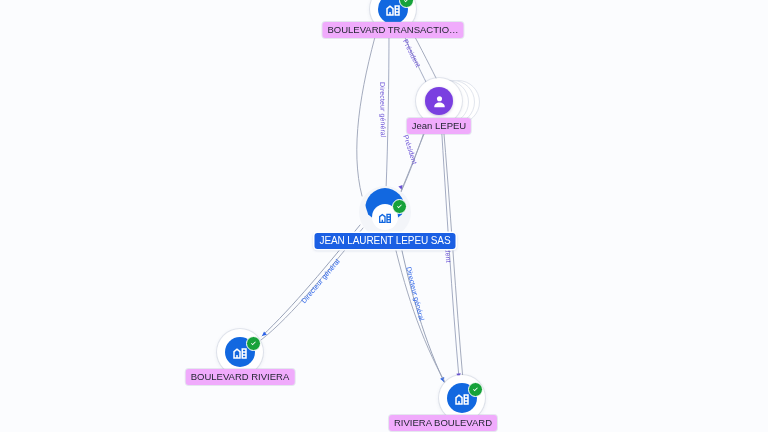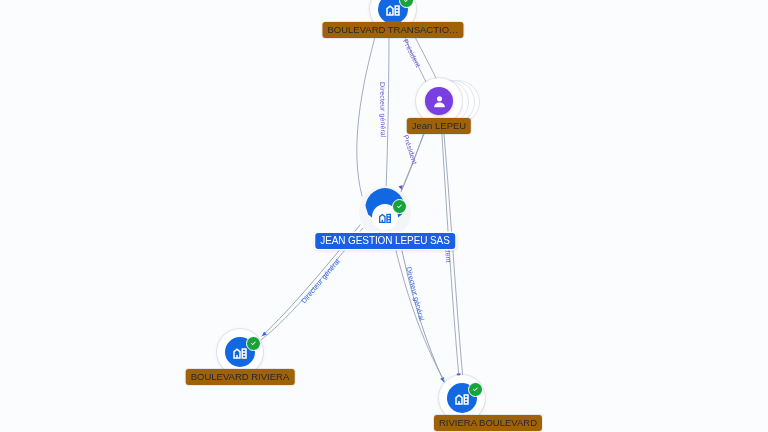--- a/index.html
+++ b/index.html
@@ -156,21 +156,21 @@
   .node-label {
     position: absolute;
     left: 50%;
     transform: translateX(-50%);
     white-space: nowrap;
     font-size: 9.5px;
     line-height: 14px;
     padding: 1px 5px;
     border-radius: 3px;
     color: #232733;
-    background: #a16207;
+    background: #f0abfc;
     box-shadow: 0 0 0 1px rgba(150,160,185,0.22);
     max-width: 132px;
     overflow: hidden;
     text-overflow: ellipsis;
   }
 
   .node-label.selected {
     background: #1b5fe3;
     color: #ffffff;
     box-shadow: 0 0 0 1.5px #ffffff, 0 1px 3px rgba(20,50,120,0.35);
@@ -269,21 +269,21 @@
               <path fill="#1268e0" d="M14 21V7h7v14h-7zm2-2h3v-2h-3v2zm0-4h3v-2h-3v2zm0-4h3V9h-3v2z"></path>
             </svg>
           </div>
           <div class="badge" style="left: 31px; top: 11px;">
             <svg width="9" height="9" viewBox="0 0 24 24" aria-hidden="true">
               <path fill="#ffffff" d="M9.6 16.5L5.4 12.3l1.5-1.5 2.7 2.7 7-7 1.5 1.5z"></path>
             </svg>
           </div>
         </div>
       </div>
-      <div class="node-label selected" style="left: 385px; top: 233px; transform: translateX(-50%);">JEAN GESTION LEPEU SAS</div>
+      <div class="node-label selected" style="left: 385px; top: 233px; transform: translateX(-50%);">JEAN LAURENT LEPEU SAS</div>
       <div class="node" style="left: 240px; top: 352px;">
         <div class="node-hit">
           <div class="halo"></div>
           <div class="disc">
             <svg width="18" height="18" viewBox="0 0 24 24" aria-hidden="true">
               <path fill="#ffffff" d="M3 21V11l5-4 5 4v10H3zm2-2h2v-3h2v3h2v-7.1L8 9.6 5 11.9V19z"></path>
               <path fill="#ffffff" d="M14 21V7h7v14h-7zm2-2h3v-2h-3v2zm0-4h3v-2h-3v2zm0-4h3V9h-3v2z"></path>
             </svg>
           </div>
           <div class="badge" style="left: 30px; top: 8px;">
@@ -303,16 +303,16 @@
               <path fill="#ffffff" d="M14 21V7h7v14h-7zm2-2h3v-2h-3v2zm0-4h3v-2h-3v2zm0-4h3V9h-3v2z"></path>
             </svg>
           </div>
           <div class="badge" style="left: 30px; top: 8px;">
             <svg width="9" height="9" viewBox="0 0 24 24" aria-hidden="true">
               <path fill="#ffffff" d="M9.6 16.5L5.4 12.3l1.5-1.5 2.7 2.7 7-7 1.5 1.5z"></path>
             </svg>
           </div>
         </div>
       </div>
-      <div class="node-label" style="left: 488px; top: 415px; transform: translateX(-50%);">RIVIERA BOULEVARD</div>
+      <div class="node-label" style="left: 443px; top: 415px; transform: translateX(-50%);">RIVIERA BOULEVARD</div>
     </div>
 
 </div>
 
 </body></html>

